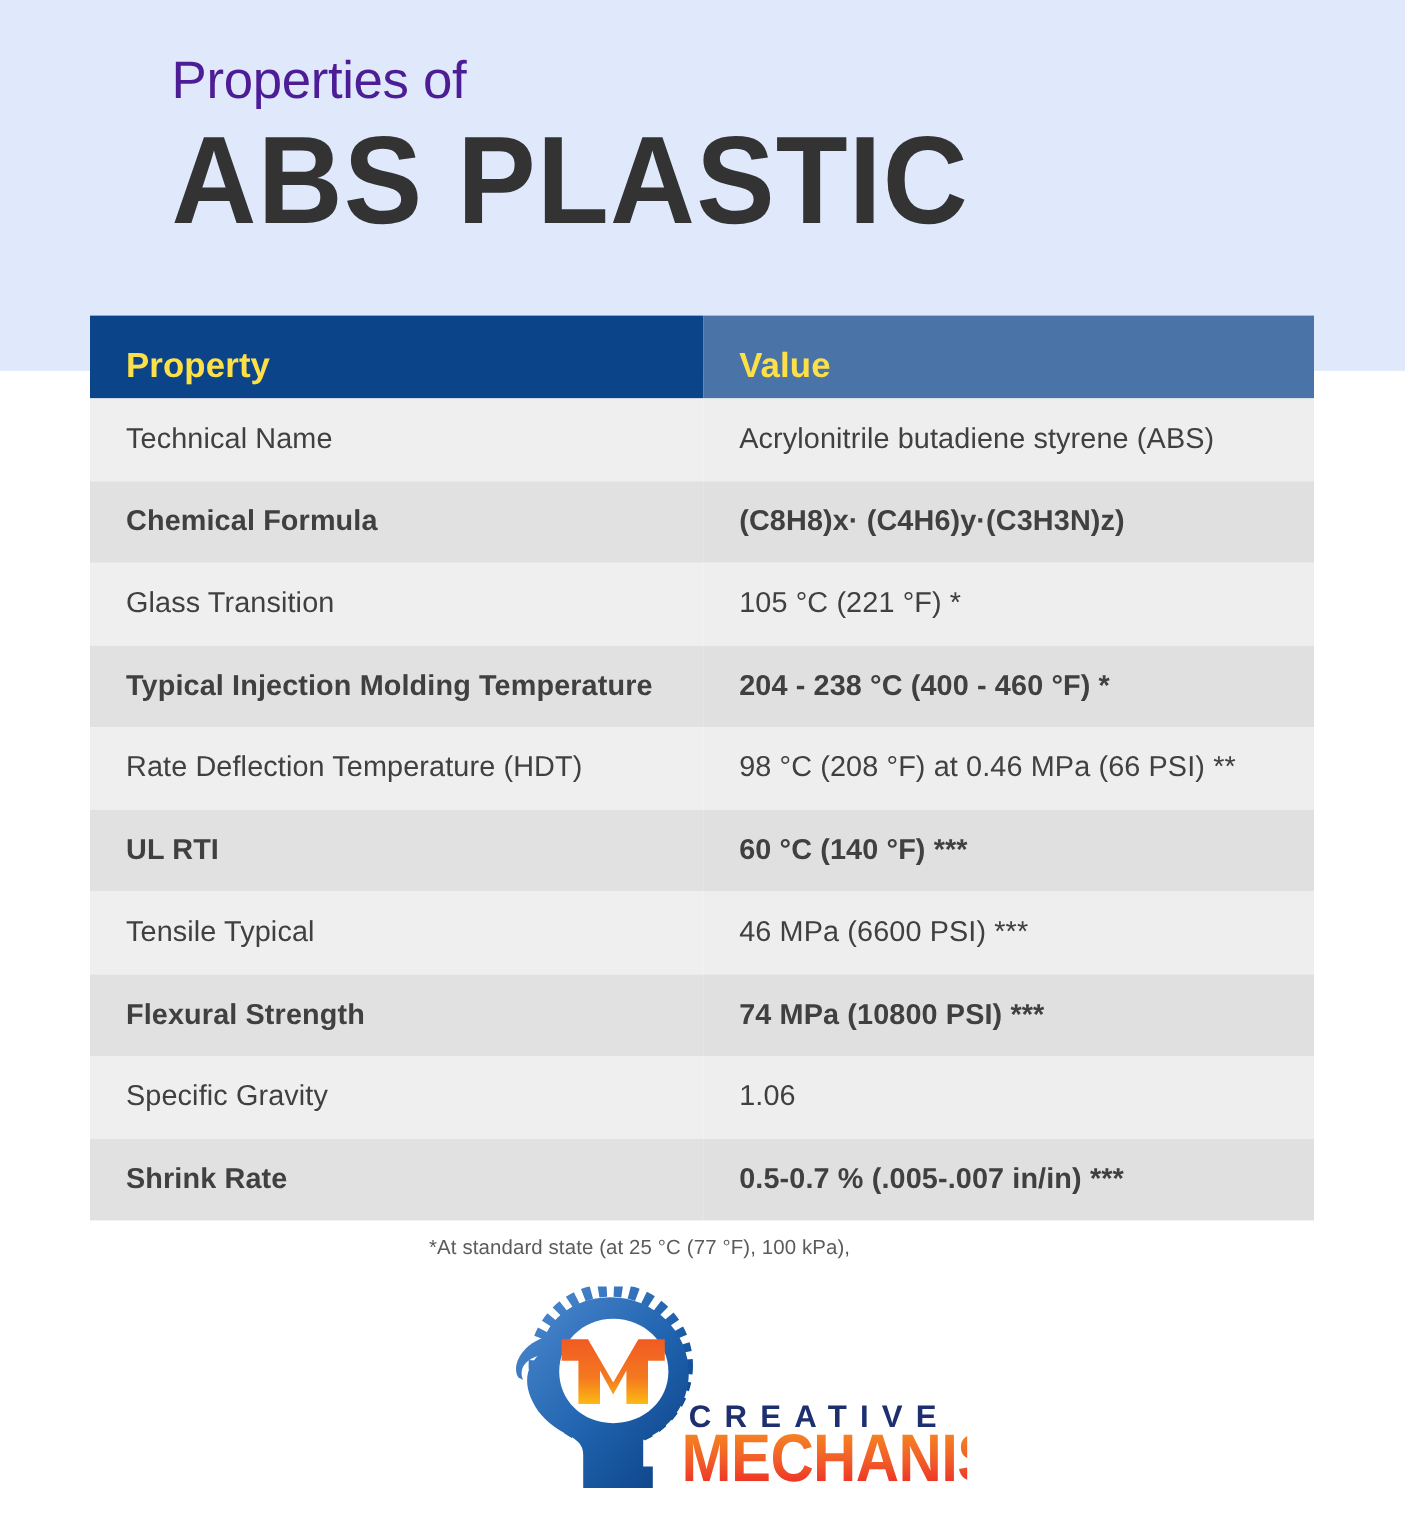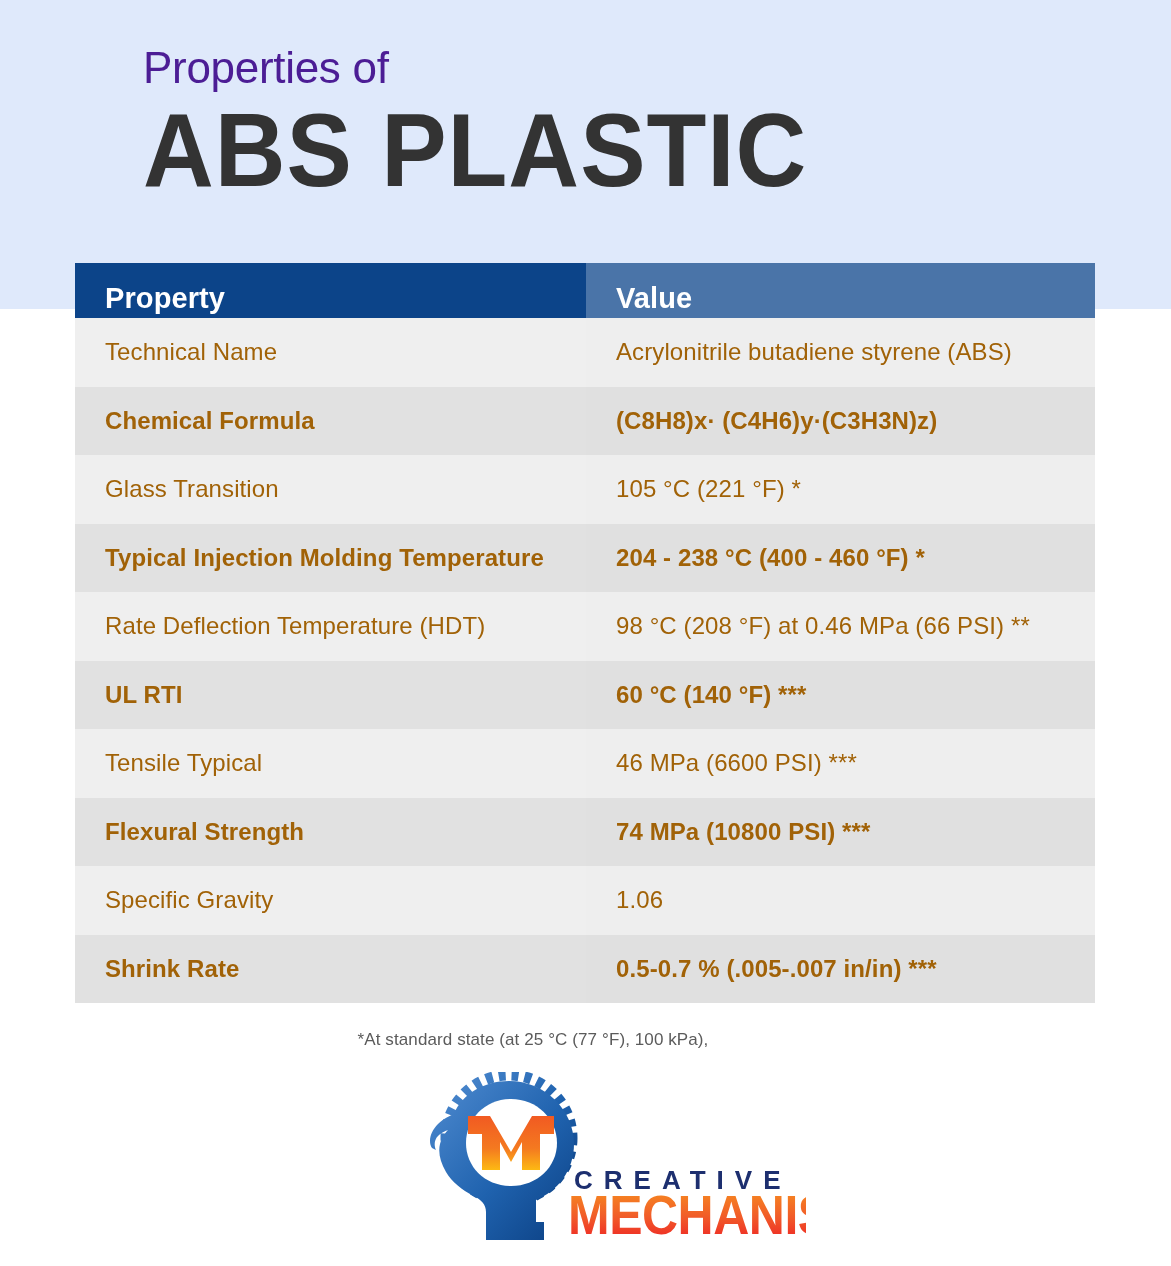--- a/index.html
+++ b/index.html
@@ -68,40 +68,40 @@
   .prop-table {
     width: 1020px;
     border-collapse: collapse;
     table-layout: fixed;
   }
 
   .prop-table col.c-prop { width: 511px; }
   .prop-table col.c-val  { width: 509px; }
 
   .prop-table thead th {
-    height: 55px;
+    height: 69px;
     text-align: left;
     vertical-align: middle;
     padding: 16px 0 0 30px;
-    color: #ffffff;
+    color: #fde047;
     font-size: 29px;
     font-weight: 700;
     letter-spacing: 0.1px;
   }
 
   .prop-table thead th.th-prop { background: #0c4489; }
   .prop-table thead th.th-val  { background: #4a74a8; margin-top: 24px; }
 
   .prop-table tbody td {
     height: 68.5px;
     vertical-align: middle;
     padding: 0 12px 0 30px;
     font-size: 24px;
     font-weight: 400;
-    color: #a16207;
+    color: #404040;
     letter-spacing: 0.1px;
     white-space: nowrap;
   }
 
   .prop-table tbody tr.odd  td { background: #efefef; }
   .prop-table tbody tr.even td { background: #e1e1e1; font-weight: bold; }
 
   .prop-table tbody tr.odd  td.cell-val { background: #eeeeee; }
   .prop-table tbody tr.even td.cell-val { background: #e0e0e0; }
 

